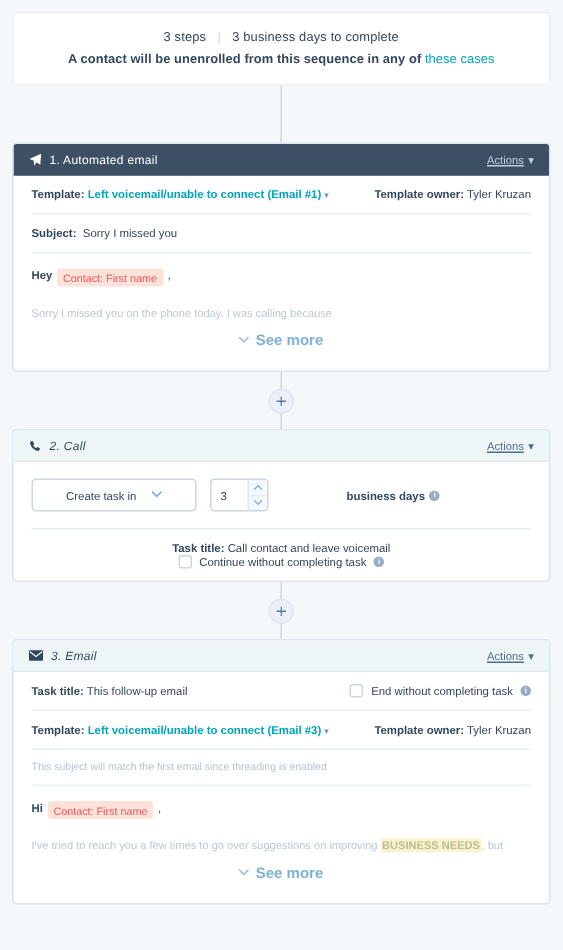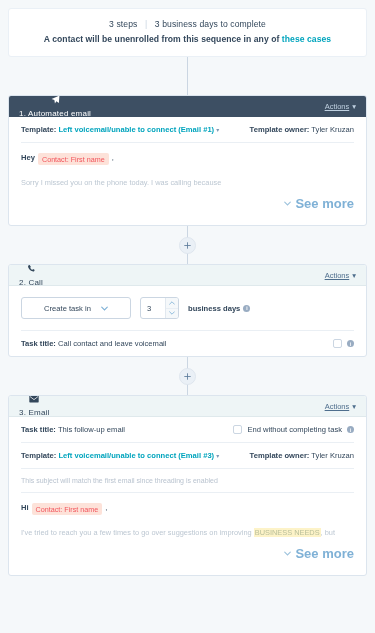--- a/index.html
+++ b/index.html
@@ -38,21 +38,21 @@
     margin: 0 5px;
   }
   .summary-line2 {
     font-size: 8.6px;
     font-weight: bold;
     color: #33475b;
     letter-spacing: .05px;
   }
   .link {
     color: #0091ae;
-    font-weight: bold;
+    font-weight: normal;
     cursor: pointer;
   }
   .link-teal { color: #00a4bd; }
 
   
   .connector {
     position: relative;
     height: 38px;
     display: flex;
     align-items: center;
@@ -101,28 +101,27 @@
     border-bottom: 1px solid #3d4f63;
   }
   .card-header.light {
     background: #eef5f6;
     border-bottom: 1px solid #dfe9ec;
   }
   .hdr-left {
     display: flex;
     align-items: center;
     gap: 5px;
-    flex-direction: column;
   }
   .hdr-title {
     font-size: 8px;
     letter-spacing: .2px;
   }
   .dark .hdr-title { color: #ffffff; }
-  .light .hdr-title { color: #33475b; }
+  .light .hdr-title { color: #33475b; font-style: italic; }
   .hdr-icon { display: flex; align-items: center; }
   .actions {
     display: flex;
     align-items: center;
     gap: 3px;
     font-size: 7.5px;
     cursor: pointer;
   }
   .actions-label {
     text-decoration: underline;
@@ -136,21 +135,21 @@
   .row {
     display: flex;
     align-items: center;
     justify-content: space-between;
     padding: 8px 0;
     border-bottom: 1px solid #eaeff4;
     font-size: 7.6px;
     color: #33475b;
   }
   .row:last-child { border-bottom: none; }
-  .row-noborder { border-bottom: none; }
+  .row-noborder { border-bottom: none; flex-direction: column; }
   .lbl { font-weight: bold; color: #33475b; }
   .val { color: #33475b; }
   .val-link { color: #00a4bd; font-weight: bold; cursor: pointer; }
   .caret-small {
     display: inline-block;
     margin-left: 2px;
     color: #7c98b6;
     font-size: 6px;
   }
 
@@ -176,27 +175,28 @@
     border-radius: 2px;
     padding: 1.5px 4px;
     font-size: 7.2px;
     margin: 0 3px;
     white-space: nowrap;
   }
   .hl-yellow {
     background: #fdf3c8;
     color: #b9bf9a;
     padding: 0 1px;
+    font-weight: bold;
   }
   .see-more {
     display: flex;
     align-items: center;
-    justify-content: flex-end;
+    justify-content: center;
     gap: 4px;
-    font-size: 13px;
+    font-size: 10px;
     color: #7fb1d6;
     font-weight: bold;
     padding: 6px 0 10px 0;
     cursor: pointer;
   }
   .see-more .chev { color: #9ec3dd; font-size: 7px; }
 
   .note-line {
     font-size: 7px;
     color: #b9c3cf;
@@ -266,20 +266,21 @@
     cursor: pointer;
   }
   .stepper-btn:first-child { border-bottom: 1px solid #e8eef4; }
   .unit-text {
     font-size: 7.6px;
     font-weight: bold;
     color: #33475b;
     display: flex;
     align-items: center;
     gap: 3px;
+    margin-left: 43px;
   }
   .info-icon {
     display: inline-flex;
     width: 7px; height: 7px;
     border-radius: 50%;
     background: #99acc2;
     color: #fff;
     font-size: 5px;
     align-items: center;
     justify-content: center;
@@ -338,20 +339,26 @@
     </div>
     <div class="card-body">
       <div class="row">
         <div>
           <span class="lbl">Template:</span>
           <span class="val-link">Left voicemail/unable to connect (Email #1)</span><span class="caret-small">▾</span>
         </div>
         <div>
           <span class="lbl">Template owner:</span>
           <span class="val">Tyler Kruzan</span>
+        </div>
+      </div>
+      <div class="row">
+        <div>
+          <span class="lbl">Subject:</span>
+          &nbsp;<span class="val">Sorry I missed you</span>
         </div>
       </div>
       <div class="email-body">
         <div class="body-line">
           <span class="lbl">Hey</span>
           <span class="token">Contact: First name</span>
           <span>,</span>
         </div>
         <div class="body-faded">Sorry I missed you on the phone today. I was calling because</div>
         <div class="see-more">
@@ -420,20 +427,21 @@
           <span class="info-icon">i</span>
         </div>
       </div>
       <div class="row row-noborder">
         <div>
           <span class="lbl">Task title:</span>
           <span class="val">Call contact and leave voicemail</span>
         </div>
         <div class="checkbox-row">
           <span class="cbox"></span>
+          <span>Continue without completing task</span>
           <span class="info-icon">i</span>
         </div>
       </div>
     </div>
   </div>
 
   <div class="connector">
     <div class="vline"></div>
     <div class="plus-node">
       <svg width="7" height="7" viewBox="0 0 10 10">

